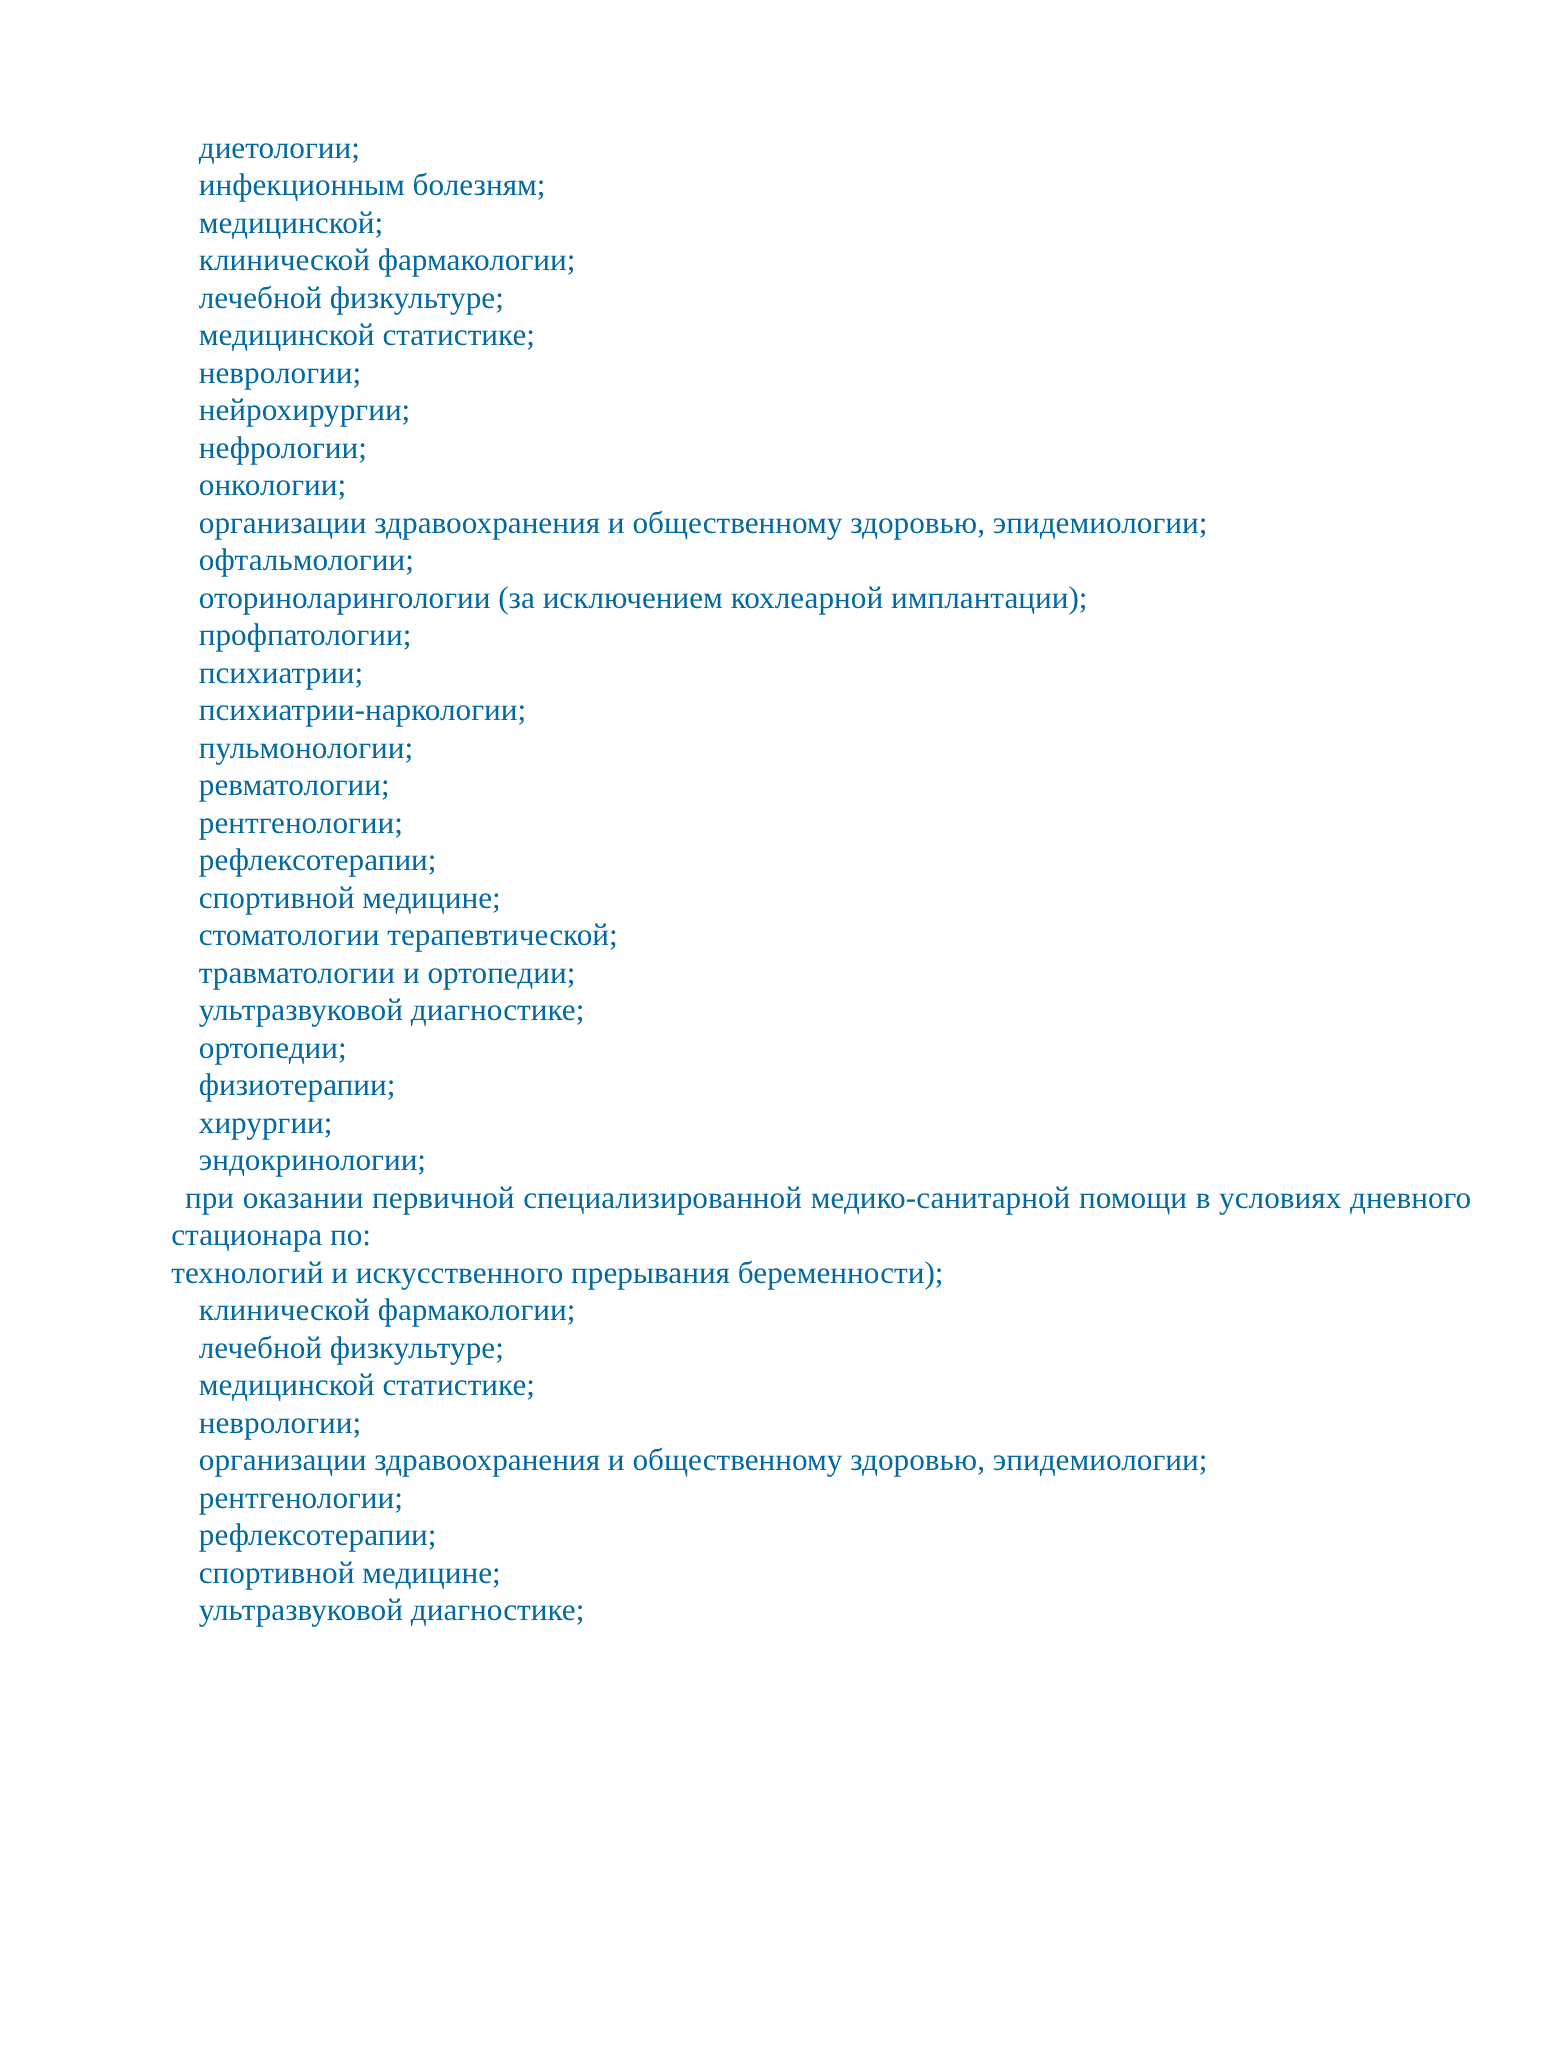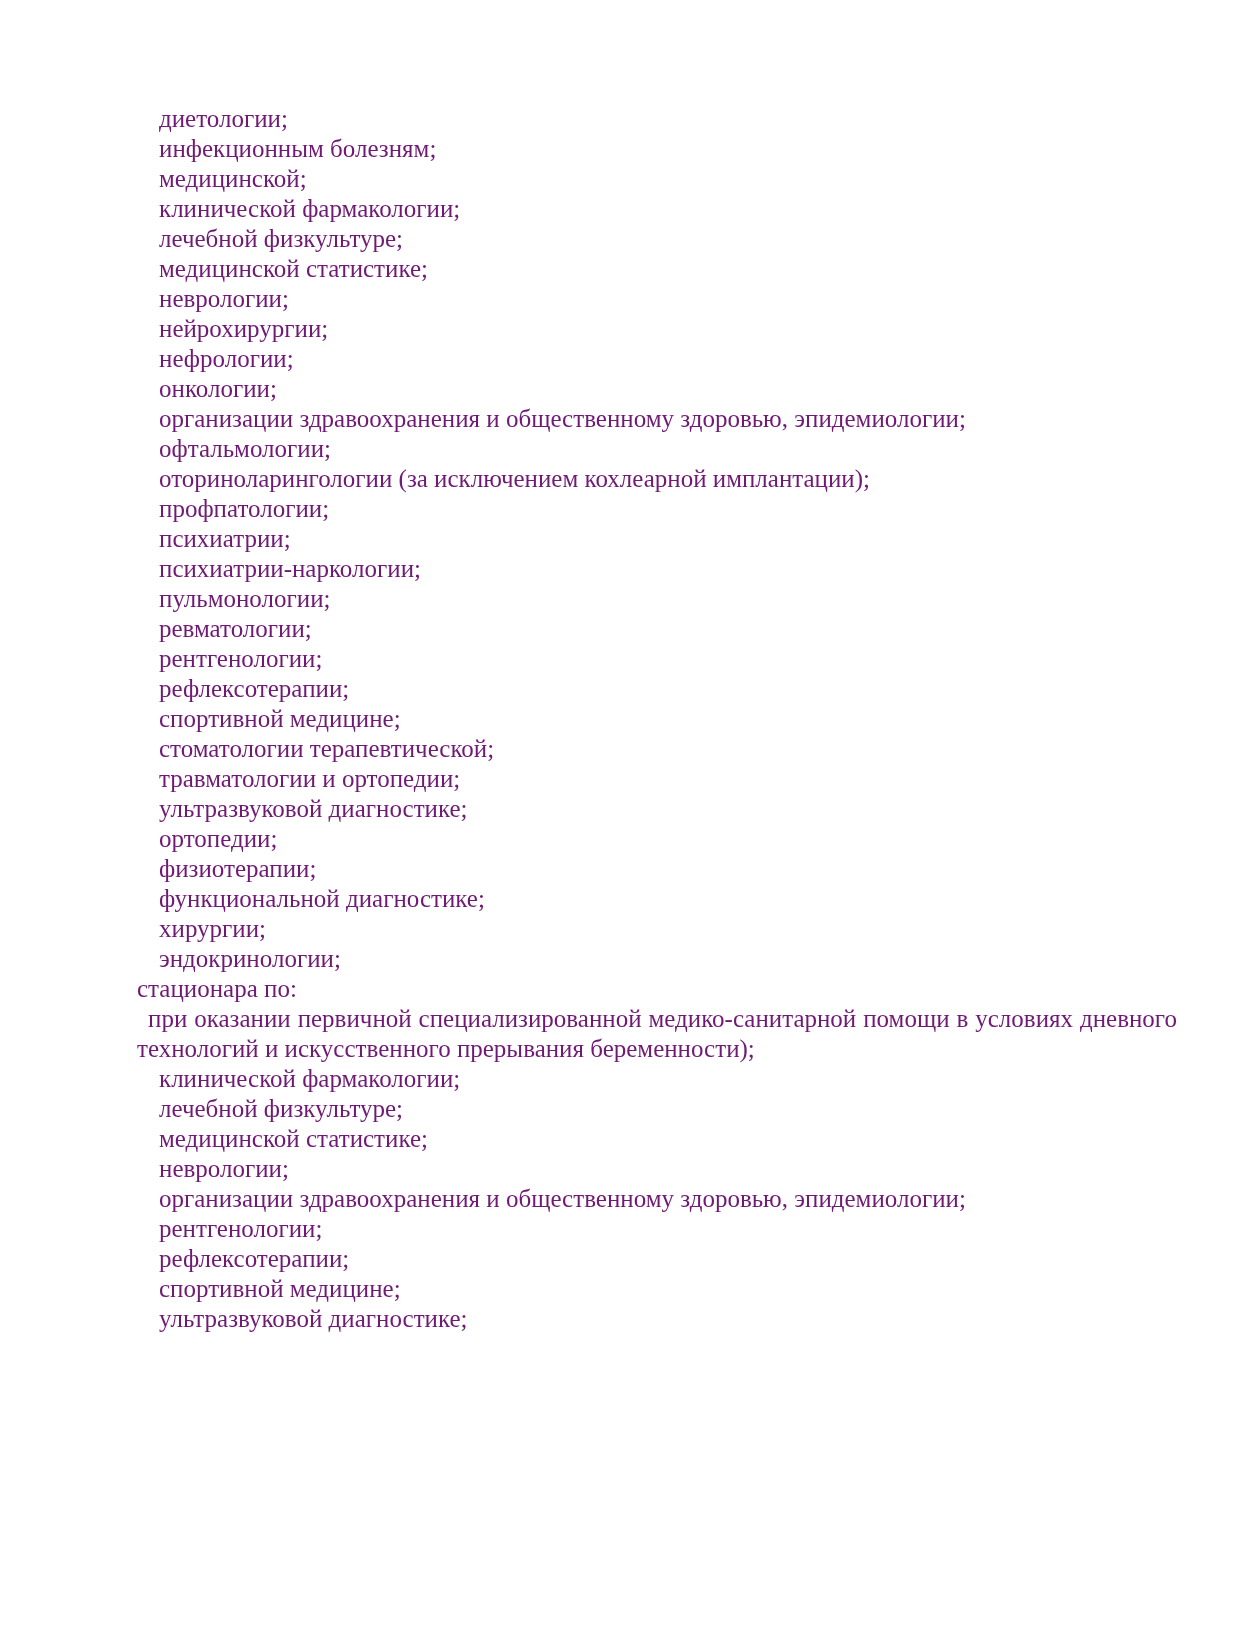--- a/index.html
+++ b/index.html
@@ -15,21 +15,21 @@
     overflow: hidden;
     font-family: "Liberation Serif", "DejaVu Serif", serif;
   }
   .text-block {
     position: absolute;
     left: 137px;
     top: 104px;
     width: 1040px;
     font-size: 25px;
     line-height: 30px;
-    color: #701a75;
+    color: #0369a1;
     letter-spacing: 0;
   }
   p.line {
     margin: 0;
     padding: 0;
     text-align: left;
   }
   
   p.item { text-indent: 22px; }
   
@@ -67,25 +67,24 @@
       <p class="line item">пульмонологии;</p>
       <p class="line item">ревматологии;</p>
       <p class="line item">рентгенологии;</p>
       <p class="line item">рефлексотерапии;</p>
       <p class="line item">спортивной медицине;</p>
       <p class="line item">стоматологии терапевтической;</p>
       <p class="line item">травматологии и ортопедии;</p>
       <p class="line item">ультразвуковой диагностике;</p>
       <p class="line item">ортопедии;</p>
       <p class="line item">физиотерапии;</p>
-      <p class="line item">функциональной диагностике;</p>
       <p class="line item">хирургии;</p>
       <p class="line item">эндокринологии;</p>
+      <p class="line para-first justify-full">при оказании первичной специализированной медико-санитарной помощи в условиях дневного</p>
       <p class="line cont">стационара по:</p>
-      <p class="line para-first justify-full">при оказании первичной специализированной медико-санитарной помощи в условиях дневного</p>
       <p class="line cont">технологий и искусственного прерывания беременности);</p>
       <p class="line item">клинической фармакологии;</p>
       <p class="line item">лечебной физкультуре;</p>
       <p class="line item">медицинской статистике;</p>
       <p class="line item">неврологии;</p>
       <p class="line item">организации здравоохранения и общественному здоровью, эпидемиологии;</p>
       <p class="line item">рентгенологии;</p>
       <p class="line item">рефлексотерапии;</p>
       <p class="line item">спортивной медицине;</p>
       <p class="line item">ультразвуковой диагностике;</p>

